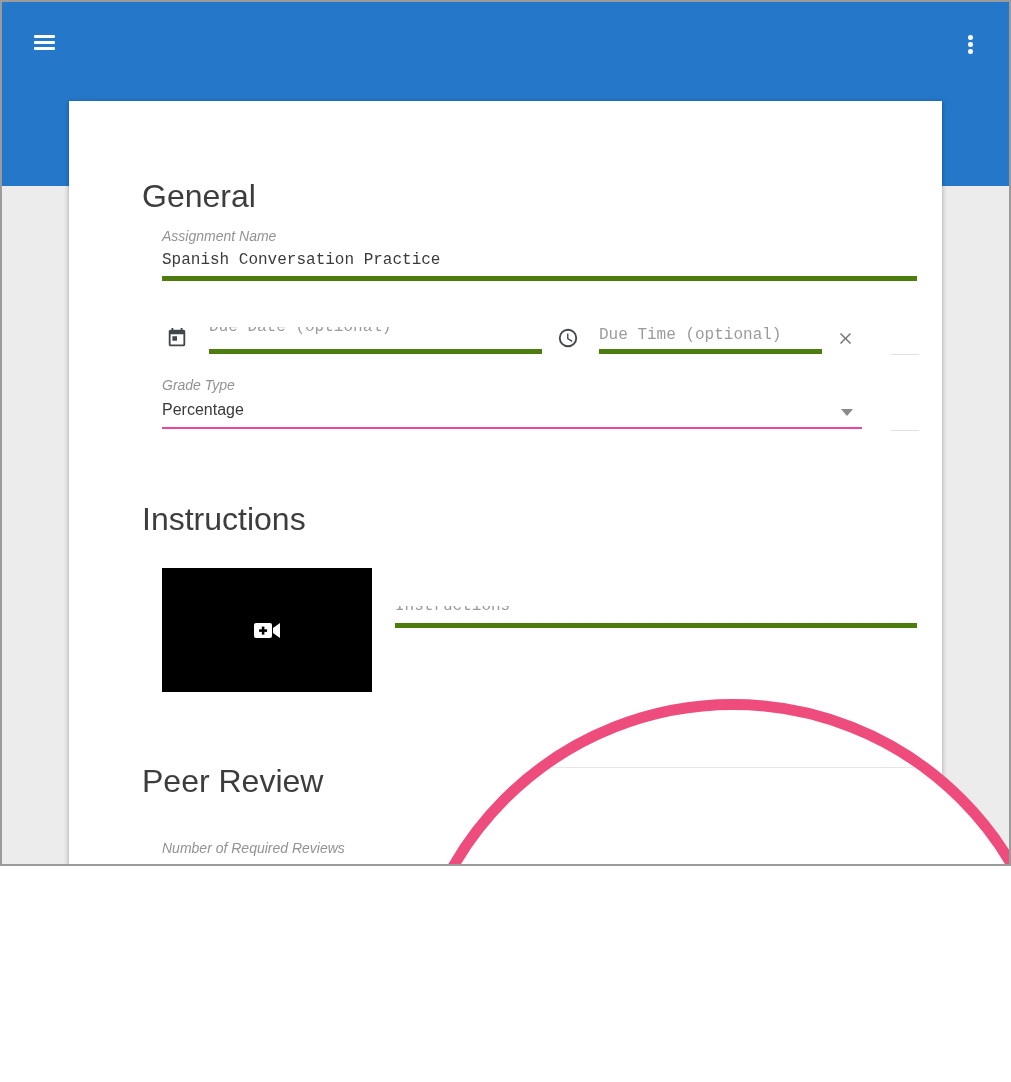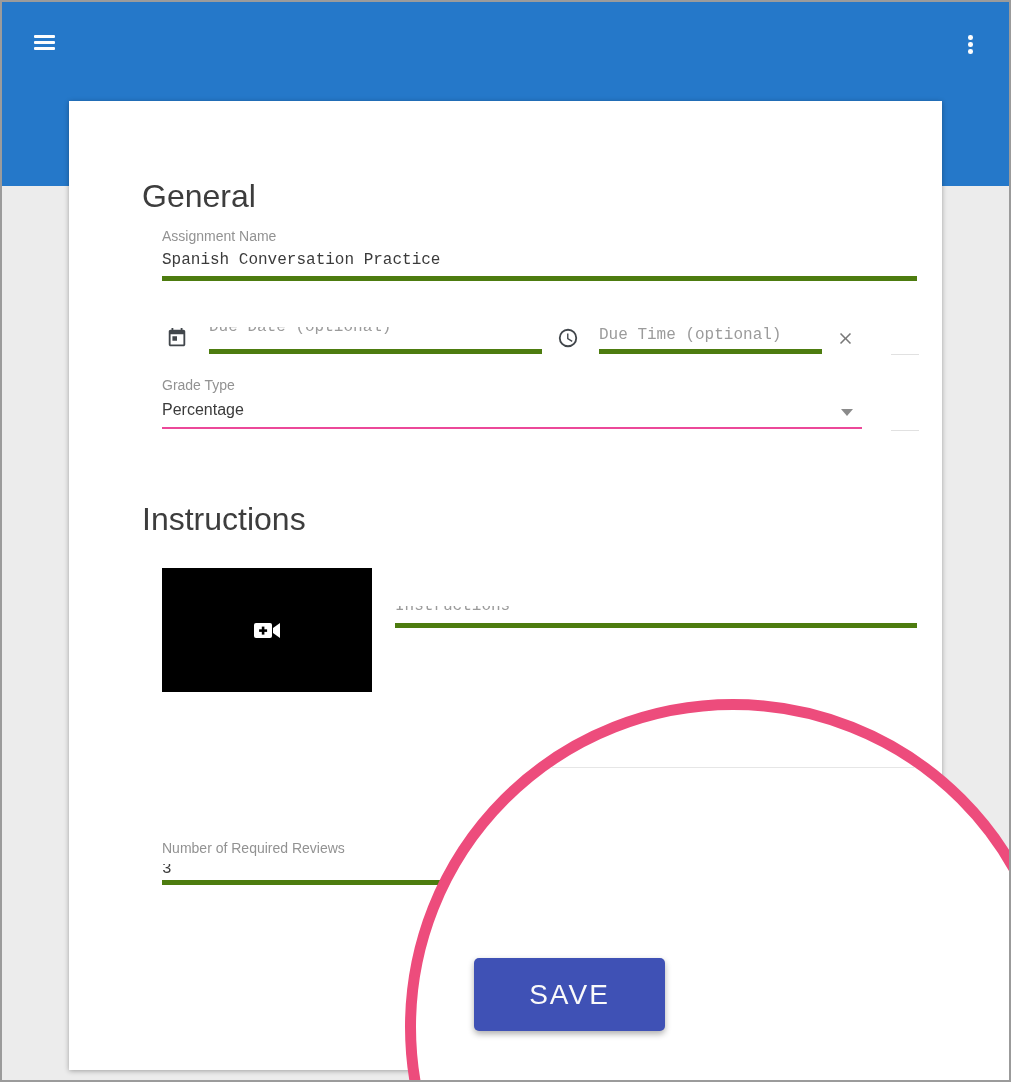--- a/index.html
+++ b/index.html
@@ -1,20 +1,20 @@
 <!DOCTYPE html>
 <html><head>
 <meta charset="utf-8">
 <style>
   * { margin:0; padding:0; box-sizing:border-box; }
   html,body { background:#fff; }
   body { font-family:"Liberation Sans", sans-serif; }
 
   .frame {
-    position:relative; width:1011px; height:1082px;
+    position:relative; width:1011px; height:866px;
     border:2px solid #9b9b9b; background:#ececec; overflow:hidden;
   }
 
   
   .appbar { position:absolute; left:0; top:0; width:100%; height:184px; background:#2578c9; }
   .hamburger { position:absolute; left:32px; top:33px; width:21px; height:15px; cursor:pointer; }
   .hamburger .bar { position:absolute; left:0; width:21px; height:2.6px; background:#fdfdfd; border-radius:1px; }
   .hamburger .bar:nth-child(1){ top:0; } .hamburger .bar:nth-child(2){ top:6px; } .hamburger .bar:nth-child(3){ top:12px; }
   .kebab { position:absolute; left:962px; top:32px; width:13px; height:22px; cursor:pointer; }
   .kebab .dot { position:absolute; left:4px; width:4.6px; height:4.6px; border-radius:50%; background:#fdfdfd; }
@@ -22,21 +22,21 @@
 
   
   .card {
     position:absolute; left:67px; top:99px; width:873px; height:969px;
     background:#ffffff; box-shadow:0 1px 5px rgba(0,0,0,0.32);
   }
 
   .section-title { position:absolute; left:73px; font-size:32px; font-weight:400; color:#3d3d3d; letter-spacing:0; }
   .t-general { top:77px; } .t-instructions { top:400px; } .t-peer { top:662px; }
 
-  .field-label { position:absolute; font-size:14px; color:#929292; }
+  .field-label { position:absolute; font-size:14px; color:#929292;font-style:italic; }
   .txt-input {
     position:absolute; display:block; border:none; outline:none; background:transparent;
     font-family:Liberation Mono, monospace; font-size:16px; color:#3b3b3b;
     border-bottom:5px solid #4d7c0f; border-radius:0;
   }
   .txt-input::placeholder { color:#9b9b9b; opacity:1; }
 
   .l-assignment { left:93px; top:127px; }
   .i-assignment { left:93px; top:151px; width:755px; height:29px; padding-bottom:8px; }
 
@@ -149,20 +149,21 @@
         <svg width="26" height="17" viewBox="0 0 26 17">
           <rect x="0" y="1" width="18" height="15" rx="2" fill="#fff"></rect>
           <polygon points="19,6 26,1 26,16 19,11" fill="#fff"></polygon>
           <rect x="7.8" y="4.6" width="2.6" height="8" fill="#000"></rect>
           <rect x="5.1" y="7.3" width="8" height="2.6" fill="#000"></rect>
         </svg>
       </span>
     </div>
     <input class="txt-input i-instructions" type="text" placeholder="Instructions" style="">
 
+    <h2 class="section-title t-peer">Peer Review</h2>
 
     <span class="field-label l-reviews">Number of Required Reviews</span>
     <input class="txt-input i-reviews" type="text" value="3" style="">
 
   </div>
 
   <div class="highlight-circle">
     <div class="circle-divider"></div>
     <button class="save-button">SAVE</button>
   </div>

